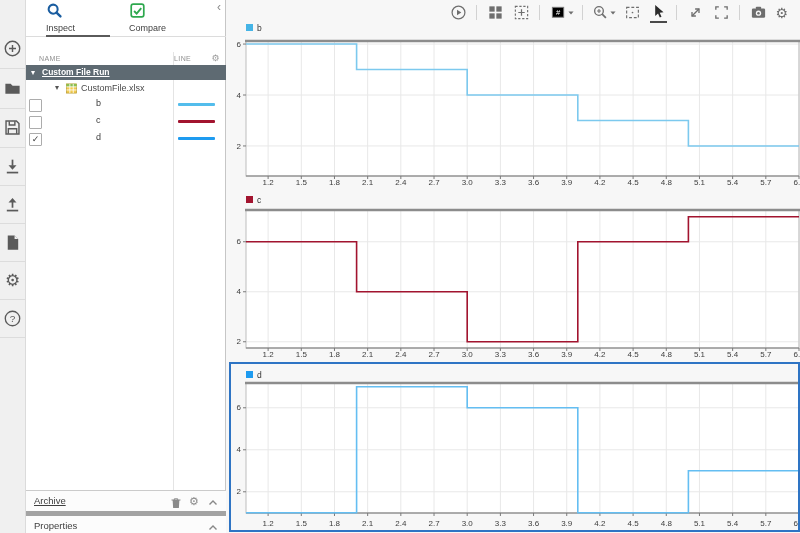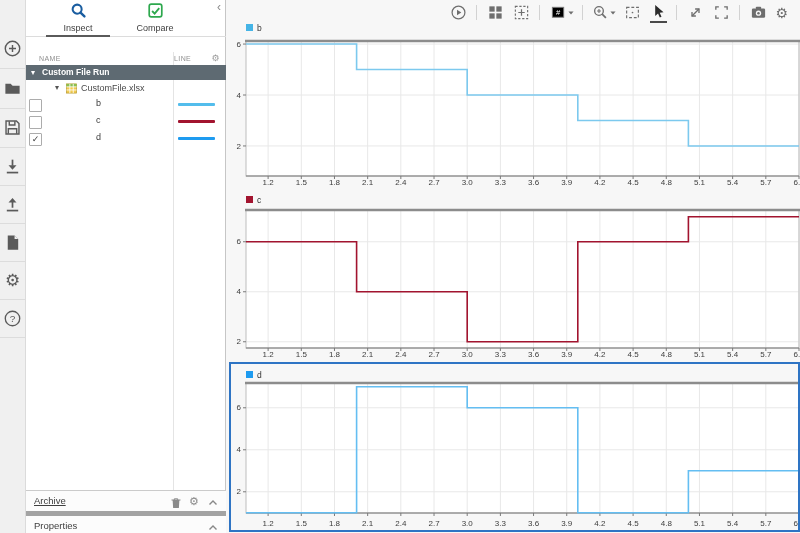--- a/index.html
+++ b/index.html
@@ -10,37 +10,37 @@
   #ltb{position:absolute;left:0;top:0;width:25px;height:533px;background:#F0F0F0;
        border-right:1px solid #DBDBDB;}
   .ltb-icn{position:absolute;left:3px;width:19px;height:19px;color:#5A5A5A;cursor:pointer;}
   .ltb-icn svg{width:100%;height:100%;display:block;}
   .ltb-sep{position:absolute;left:0;width:25px;height:1px;background:#DCDCDC;}
   .uni{font-size:17px;line-height:19px;text-align:center;display:block;}
   
   #sidebar{position:absolute;left:26px;top:0;width:200px;height:533px;background:#fff;
            border-right:1px solid #C6C6C6;box-sizing:border-box;}
   #tabsrow{position:absolute;left:0;top:0;width:200px;height:36px;border-bottom:1px solid #DCDCDC;}
-  .tab{position:absolute;top:2px;width:64px;text-align:center;cursor:pointer;}
+  .tab{position:absolute;top:2px;width:64px;cursor:pointer;}
   .tab svg{width:17px;height:17px;display:inline-block;}
   .tab .tlbl{display:block;font-size:9px;color:#3F3F3F;margin-top:0px;padding-bottom:2px;}
   .tab.active .tlbl{border-bottom:2px solid #5A5A5A;}
   #collapse{position:absolute;right:5px;top:0px;font-size:12px;color:#8A8A8A;cursor:pointer;}
   #filter{position:absolute;left:1px;top:37px;width:188px;height:13px;border:1px solid #C6C6C6;
           font-family:"Liberation Sans",sans-serif;font-size:8.5px;color:#555;padding:0 4px;}
   #filter::placeholder{color:#9A9A9A;}
   #hdr{position:absolute;left:0;top:52px;width:200px;height:13px;font-size:7px;color:#8F8F8F;
        letter-spacing:.4px;}
   #hdr .h-name{position:absolute;left:13px;top:3px;}
   #hdr .h-line{position:absolute;left:148px;top:3px;}
   #hdr .h-gear{position:absolute;right:6px;top:1px;font-size:9px;color:#9A9A9A;cursor:pointer;}
   #grp{position:absolute;left:0;top:65px;width:200px;height:15px;background:#5E6A72;color:#fff;
        font-size:8.5px;font-weight:bold;line-height:15px;cursor:pointer;}
   #grp .tri{position:absolute;left:5px;top:0;font-size:8px;font-weight:normal;}
-  #grp .glbl{position:absolute;left:16px;top:0;}
+  #grp .glbl{position:absolute;left:16px;top:0;text-decoration:underline;}
   #filerow{position:absolute;left:0;top:80px;width:200px;height:16px;font-size:9px;color:#3A3A3A;
            line-height:16px;cursor:pointer;}
   #filerow .tri{position:absolute;left:29px;top:0;font-size:8px;color:#555;}
   #filerow .ficon{position:absolute;left:40px;top:2.5px;width:11px;height:11px;}
   #filerow .flbl{position:absolute;left:55px;top:0;color:#4A4A4A;}
   #rows{position:absolute;left:0;top:96px;width:200px;}
   .sigrow{position:relative;height:17px;cursor:pointer;}
   .cb{position:absolute;left:3px;top:2.5px;width:11px;height:11px;border:1px solid #ACACAC;
       background:#fff;border-radius:1px;font-size:9px;line-height:11px;text-align:center;
       color:#3C3C3C;cursor:pointer;}
@@ -138,21 +138,21 @@
     <div id="tabsrow">
       <div class="tab active" style="left:20px">
         <span>
           <svg viewBox="0 0 20 20" fill="none">
               <circle cx="8.4" cy="8.4" r="5.3" stroke="#1A5DA0" stroke-width="2.4"></circle>
               <path d="M12.4 12.4L17 17" stroke="#1A5DA0" stroke-width="2.8" stroke-linecap="round"></path>
             </svg>
         </span>
         <span class="tlbl">Inspect</span>
       </div>
-      <div class="tab" style="left:97px">
+      <div class="tab" style="left:103px">
         <span>
           <svg viewBox="0 0 20 20">
               <rect x="2.6" y="2.6" width="14.8" height="14.8" rx="2.4" fill="#fff" stroke="#2EA84E" stroke-width="2"></rect>
               <path d="M6 10.6l3 3 5.4-6.4" fill="none" stroke="#2EA84E" stroke-width="2.2"></path>
             </svg>
         </span>
         <span class="tlbl">Compare</span>
       </div>
       <span id="collapse">‹</span>
     </div>

